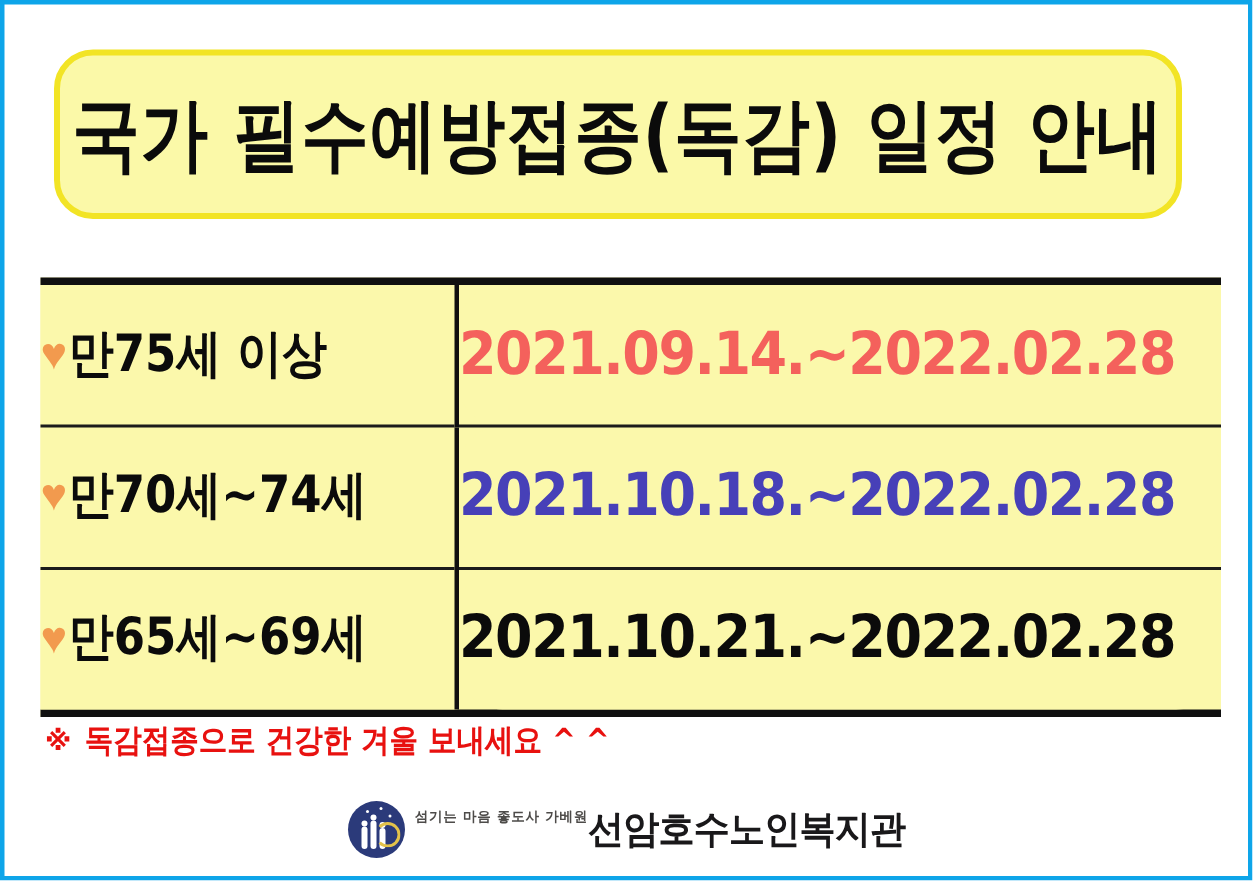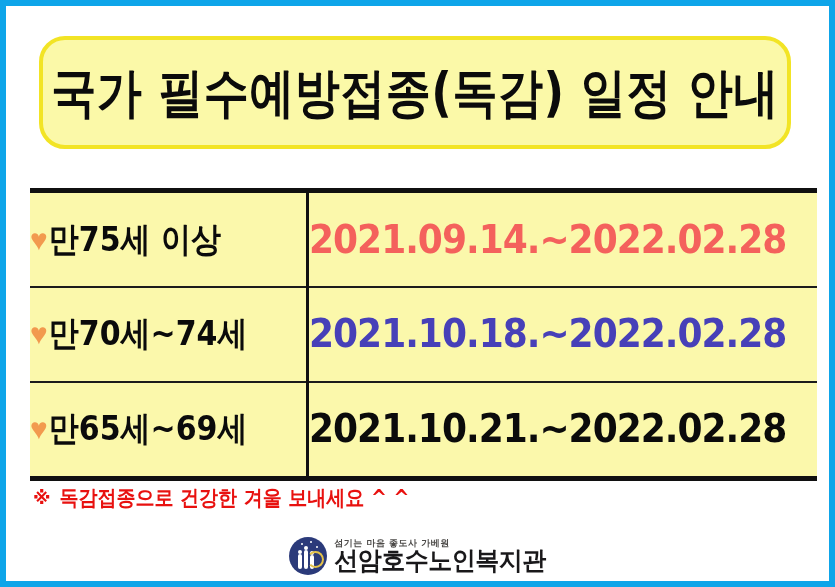--- a/index.html
+++ b/index.html
@@ -15,21 +15,21 @@
     overflow: hidden;
   }
 
   
   .poster {
     position: relative;
     box-sizing: border-box;
     width: 835px;
     height: 587px;
     background: #ffffff;
-    border: 6px solid #0ea5e9;
+    border: 3px solid #0ea5e9;
     padding: 0;
   }
 
   
   .title-box {
     position: absolute;
     left: 33px;
     top: 30px;
     width: 752px;
     height: 113px;
@@ -205,21 +205,21 @@
     width: 2px; height: 2px;
     background: #ffffff;
     border-radius: 50%;
   }
   .logo-emblem .star1 { left: 12px; top: 6px; }
   .logo-emblem .star2 { left: 21px; top: 4px; }
   .logo-emblem .star3 { left: 27px; top: 9px; }
 
   .logo-words {
     display: flex;
-    flex-direction: column;
+    flex-direction: row;
     justify-content: center;
   }
   .logo-slogan {
     font-family: "DejaVu Sans", "Liberation Sans", sans-serif;
     font-size: 9px;
     font-weight: 700;
     color: #4d4b49;
     line-height: 1.05;
     letter-spacing: 0.5px;
     margin-bottom: 1px;

